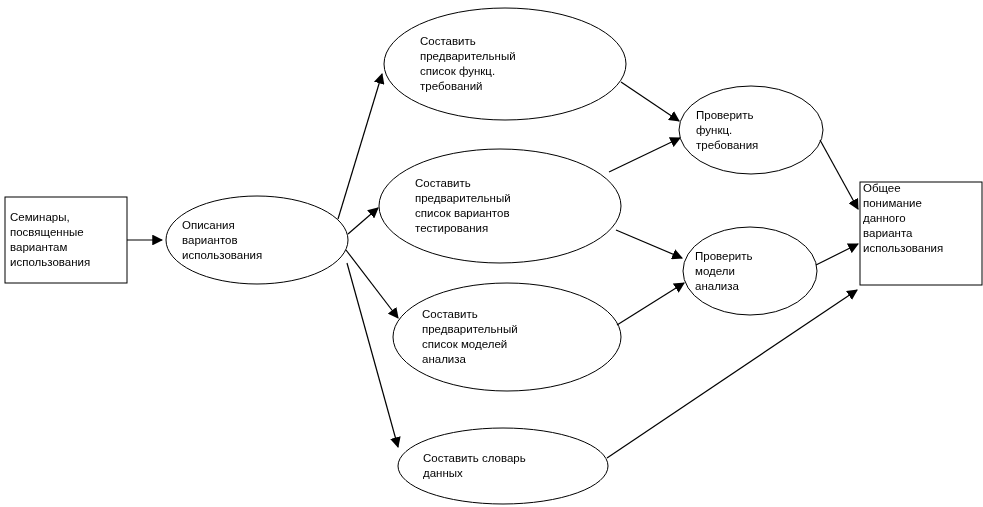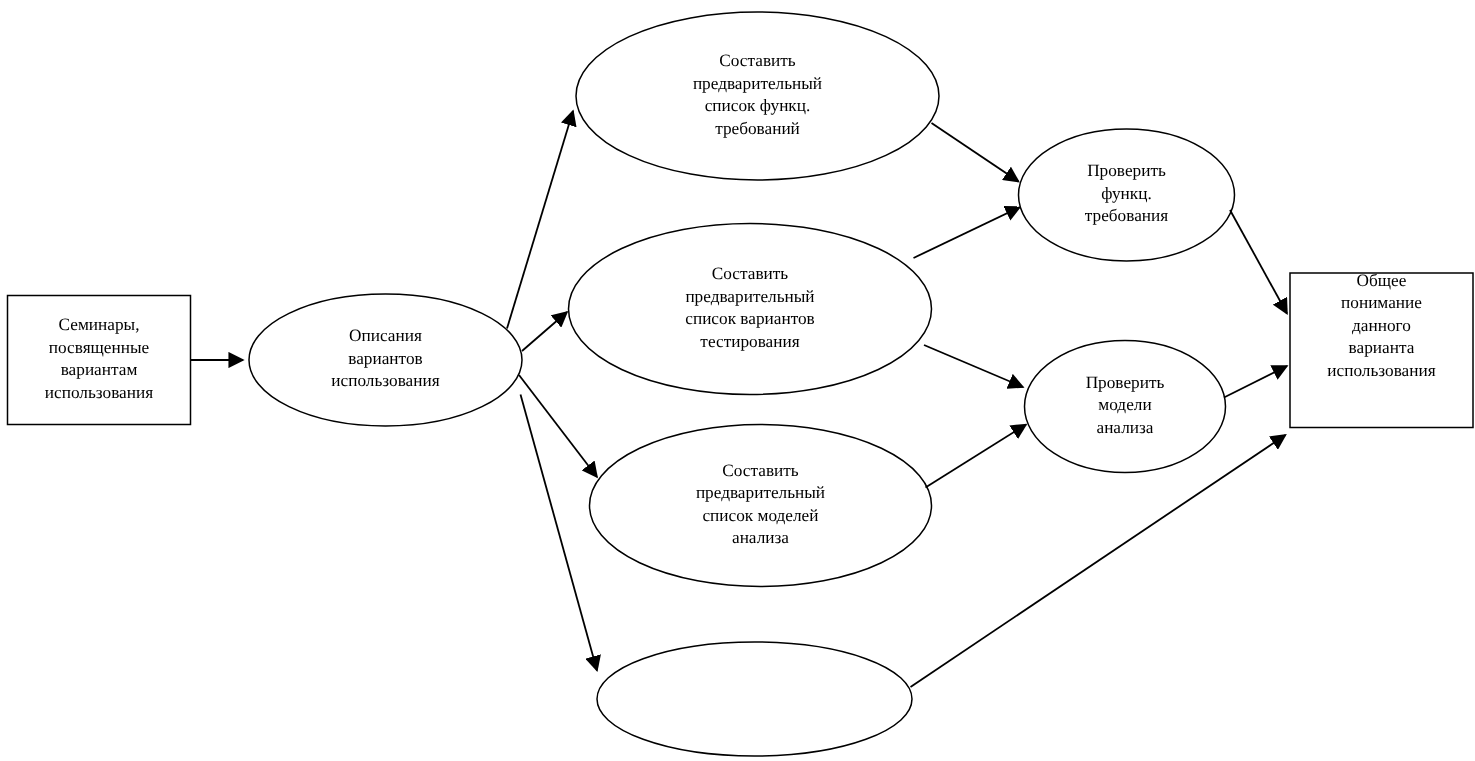--- a/index.html
+++ b/index.html
@@ -15,23 +15,22 @@
     overflow: hidden;
   }
   #diagram svg {
     position: absolute;
     left: 0;
     top: 0;
   }
   .label {
     position: absolute;
     transform: translate(-50%, -50%);
-    text-align: center;
     white-space: pre-line;
-    font-family: Liberation Serif, serif;
+    font-family: Liberation Sans, sans-serif;
     font-size: 11.5px;
     line-height: 1.3;
     color: #000000;
   }
   .shape {
     fill: #ffffff;
     stroke: #000000;
     stroke-width: 1;
   }
   .edge {
@@ -93,20 +92,22 @@
   <div class="label" style="left:500px; top:206px; width:170px">Составить
 предварительный
 список вариантов
 тестирования</div>
 
   <div class="label" style="left:507px; top:337px; width:170px">Составить
 предварительный
 список моделей
 анализа</div>
 
+  <div class="label" style="left:503px; top:466px; width:160px">Составить словарь
+данных</div>
 
   <div class="label" style="left:751px; top:130px; width:110px">Проверить
 функц.
 требования</div>
 
   <div class="label" style="left:750px; top:271px; width:110px">Проверить
 модели
 анализа</div>
 
   <div class="label" style="left:921px; top:218px; width:116px">Общее

